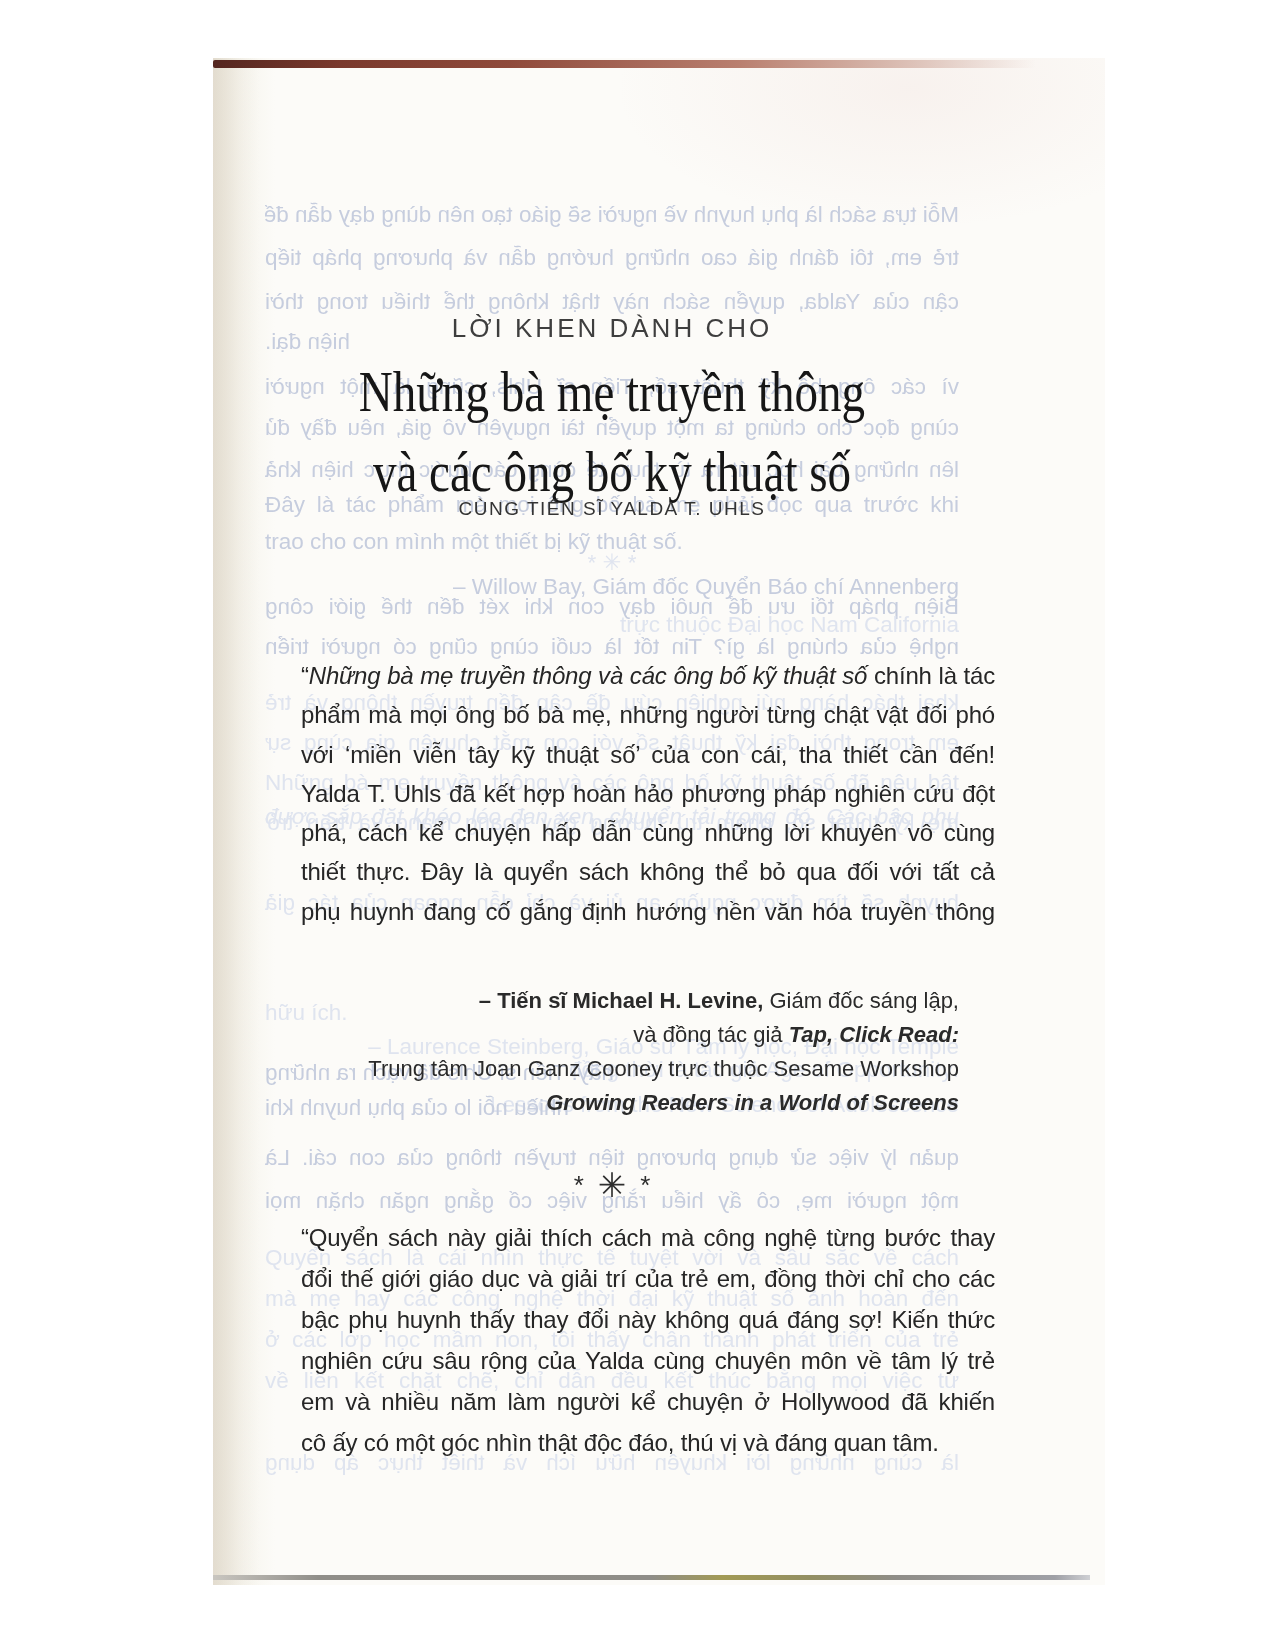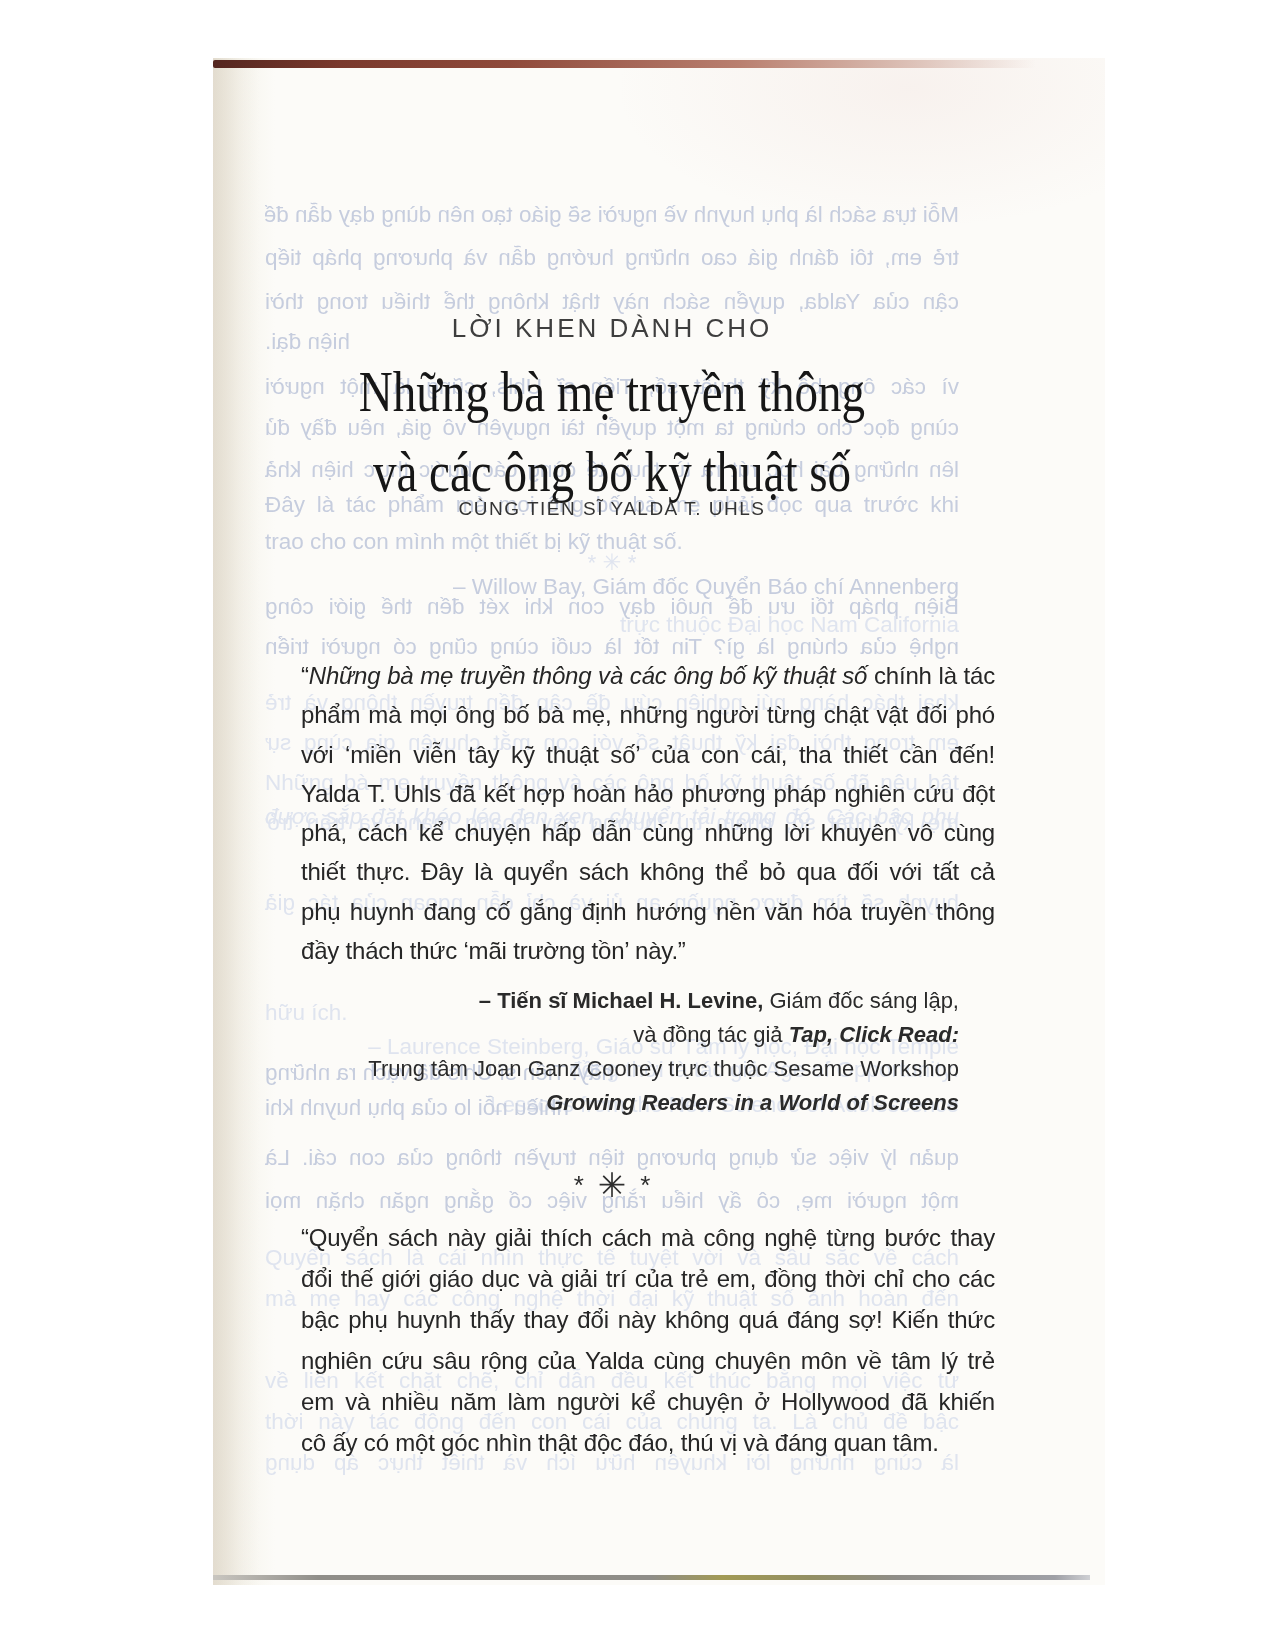--- a/index.html
+++ b/index.html
@@ -88,22 +88,22 @@
         <div class="ghost faint a-l" style="top: 940px;">hữu ích.</div>
         <div class="ghost faint a-r" style="top: 962px; margin-top: 12px;">– Laurence Steinberg, Giáo sư Tâm lý học, Đại học Temple</div>
         <div class="ghost faint a-r" style="top: 997px;">đồng thời là tác giả Age of Opportunity:</div>
         <div class="ghost mir a-l" style="top: 1000px;">hãy! Tiến sĩ Uhls đã vạch ra những</div>
         <div class="ghost faint a-r" style="top: 1032px;">Lessons from the New Science of Adolescence</div>
         <div class="ghost mir a-l" style="top: 1035px;">nhiều nỗi lo của phụ huynh khi</div>
         <div class="ghost mir" style="top: 1085px;">quản lý việc sử dụng phương tiện truyền thông của con cái. Là</div>
         <div class="ghost mir" style="top: 1128px;">một người mẹ, cô ấy hiểu rằng việc cố gắng ngăn chặn mọi</div>
         <div class="ghost faint" style="top: 1185px;">Quyển sách là cái nhìn thực tế tuyệt vời và sâu sắc về cách</div>
         <div class="ghost faint" style="top: 1226px;">mà mẹ hay các công nghệ thời đại kỹ thuật số ảnh hoàn đến</div>
+        <div class="ghost faint" style="top: 1267px;">ở các lớp học mầm non, tôi thấy chân thành phát triển của trẻ</div>
         <div class="ghost faint" style="top: 1308px;">về liên kết chặt chẽ, chỉ dẫn đều kết thúc bằng mọi việc từ</div>
-        <div class="ghost faint" style="top: 1349px;">thời này tác động đến con cái của chúng ta. Là chủ đề bậc</div>
         <div class="ghost mir faint" style="top: 1390px;">là cùng những lời khuyên hữu ích và thiết thực áp dụng</div>
       </div>
 
     <div class="content">
       <div class="kicker">LỜI KHEN DÀNH CHO</div>
 
       <div class="book-title">
         <div class="bt-line">Những bà mẹ truyền thông</div>
         <div class="bt-line">và các ông bố kỹ thuật số</div>
       </div>
@@ -111,21 +111,20 @@
       <div class="subtitle">CÙNG TIẾN SĨ YALDA T. UHLS</div>
 
       <div class="quote quote1">
           <div class="tl"><span>“</span><span class="it">Những bà mẹ truyền thông và các ông bố kỹ thuật số</span><span> chính là tác</span></div>
           <div class="tl"><span>phẩm mà mọi ông bố bà mẹ, những người từng chật vật đối phó</span></div>
           <div class="tl"><span>với ‘miền viễn tây kỹ thuật số’ của con cái, tha thiết cần đến!</span></div>
           <div class="tl"><span>Yalda T. Uhls đã kết hợp hoàn hảo phương pháp nghiên cứu đột</span></div>
           <div class="tl"><span>phá, cách kể chuyện hấp dẫn cùng những lời khuyên vô cùng</span></div>
           <div class="tl"><span>thiết thực. Đây là quyển sách không thể bỏ qua đối với tất cả</span></div>
           <div class="tl"><span>phụ huynh đang cố gắng định hướng nền văn hóa truyền thông</span></div>
-          <div class="tl last"><span>đầy thách thức ‘mãi trường tồn’ này.”</span></div>
         </div>
 
       <div class="attribution">
           <div class="tl"><span class="bd">– Tiến sĩ Michael H. Levine,</span><span> Giám đốc sáng lập,</span></div>
           <div class="tl"><span>và đồng tác giả </span><span class="bdit">Tap, Click Read:</span></div>
           <div class="tl"><span>Trung tâm Joan Ganz Cooney trực thuộc Sesame Workshop</span></div>
           <div class="tl last"><span class="bdit">Growing Readers in a World of Screens</span></div>
         </div>
 
       <div class="divider">

